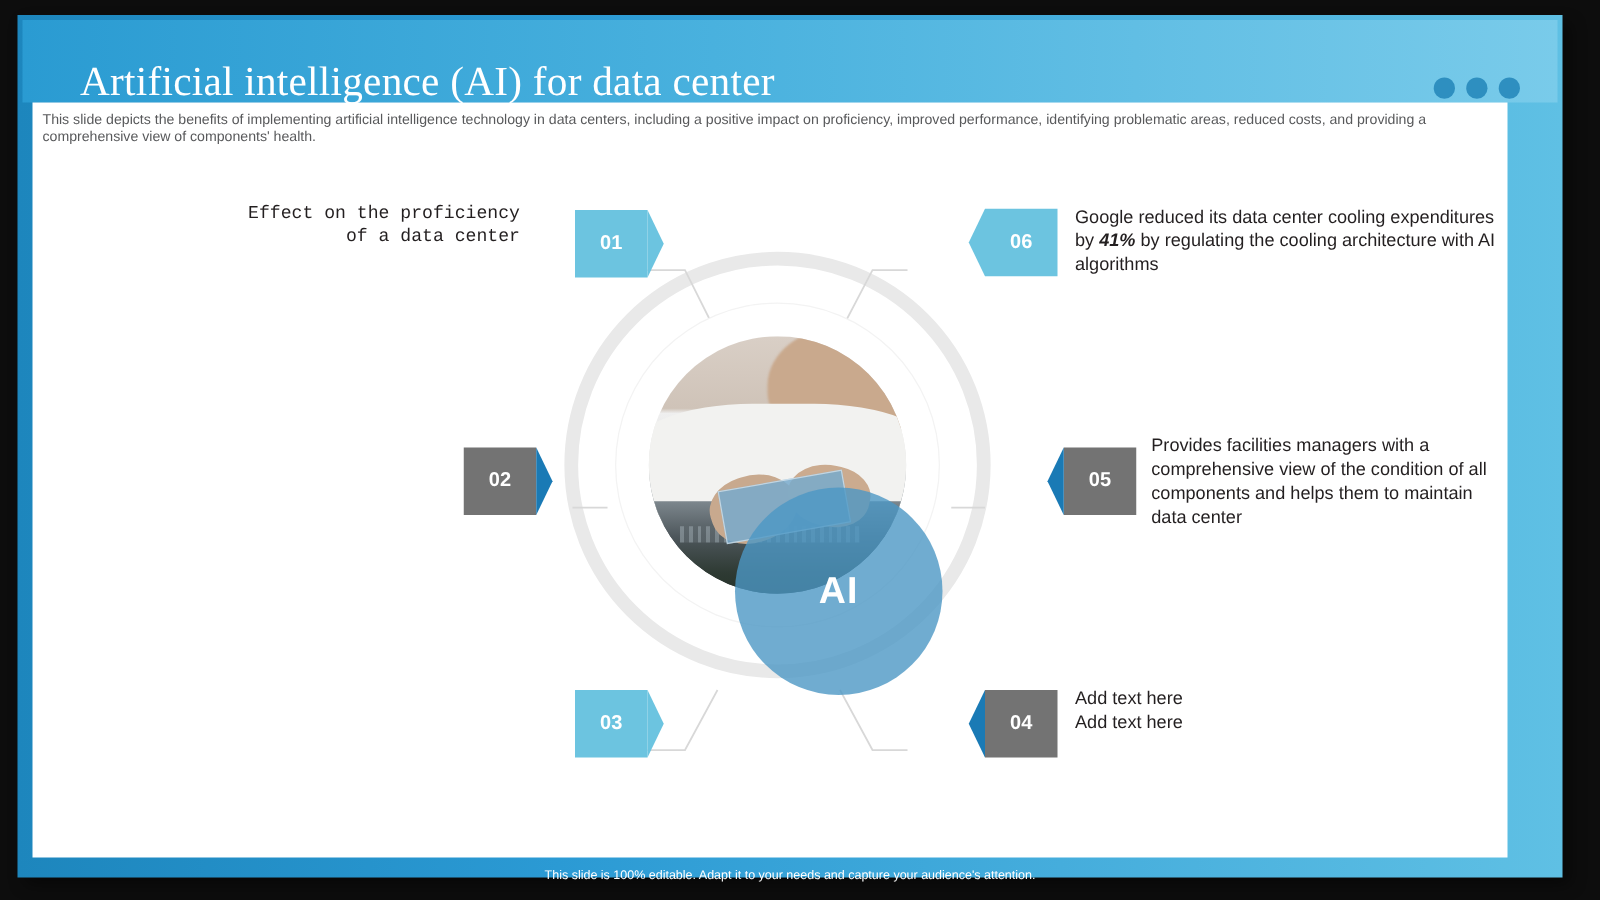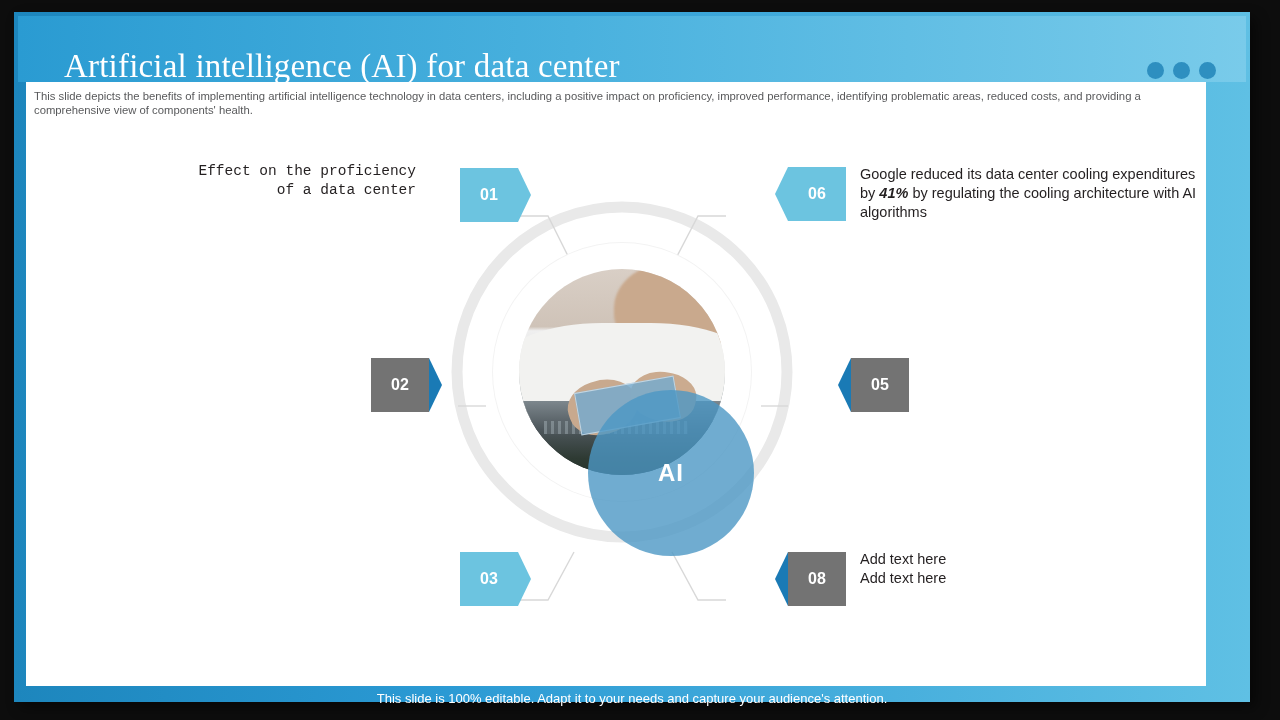--- a/index.html
+++ b/index.html
@@ -77,21 +77,21 @@
     line-height: 14px;
     color: #58595b;
   }
 
   
   .footer {
     position: absolute;
     left: 26px; bottom: 14px;
     width: 1212px;
     text-align: center;
-    font-size: 13px;
+    font-size: 10px;
     color: #ffffff;
     margin-top: 20px;
   }
 
   
   .diagram {
     position: absolute;
     left: 0; top: 0;
     width: 1212px; height: 604px;
   }
@@ -170,21 +170,21 @@
     left: 562px; top: 308px;
     width: 166px; height: 166px;
     border-radius: 50%;
     background: rgba(76,151,196,0.80);
     display: flex;
     align-items: center;
     justify-content: center;
   }
   .ai-bubble span {
     color: #ffffff;
-    font-size: 24px;
+    font-size: 30px;
     font-weight: bold;
     letter-spacing: 1px;
   }
 
   
   .badge {
     position: absolute;
     width: 58px; height: 54px;
     color: #ffffff;
     font-size: 16px;
@@ -296,31 +296,32 @@
         <span>02</span>
       </div>
 
       <div class="badge light" style="left:434px; top:470px;">
         <span class="tail tail-right"></span>
         <span>03</span>
       </div>
 
       <div class="badge dark" style="left:762px; top:470px;">
         <span class="tail tail-left"></span>
-        <span>08</span>
+        <span>04</span>
       </div>
       <div class="txt left-align" style="left:834px; top:468px; width:280px;">
         <div>Add text here</div>
         <div>Add text here</div>
       </div>
 
       <div class="badge dark" style="left:825px; top:276px;">
         <span class="tail tail-left"></span>
         <span>05</span>
       </div>
+      <div class="txt left-align" style="left:895px; top:266px; width:285px;">Provides facilities managers with a comprehensive view of the condition of all components and helps them to maintain data center</div>
 
       <div class="badge light" style="left:762px; top:85px;">
         <span class="tail tail-left-light"></span>
         <span>06</span>
       </div>
       <div class="txt left-align" style="left:834px; top:83px; width:340px;">
         <span>Google reduced its data center cooling expenditures by </span><b>41%</b><span> by regulating the cooling architecture with AI algorithms</span>
       </div>
 
     </div>

